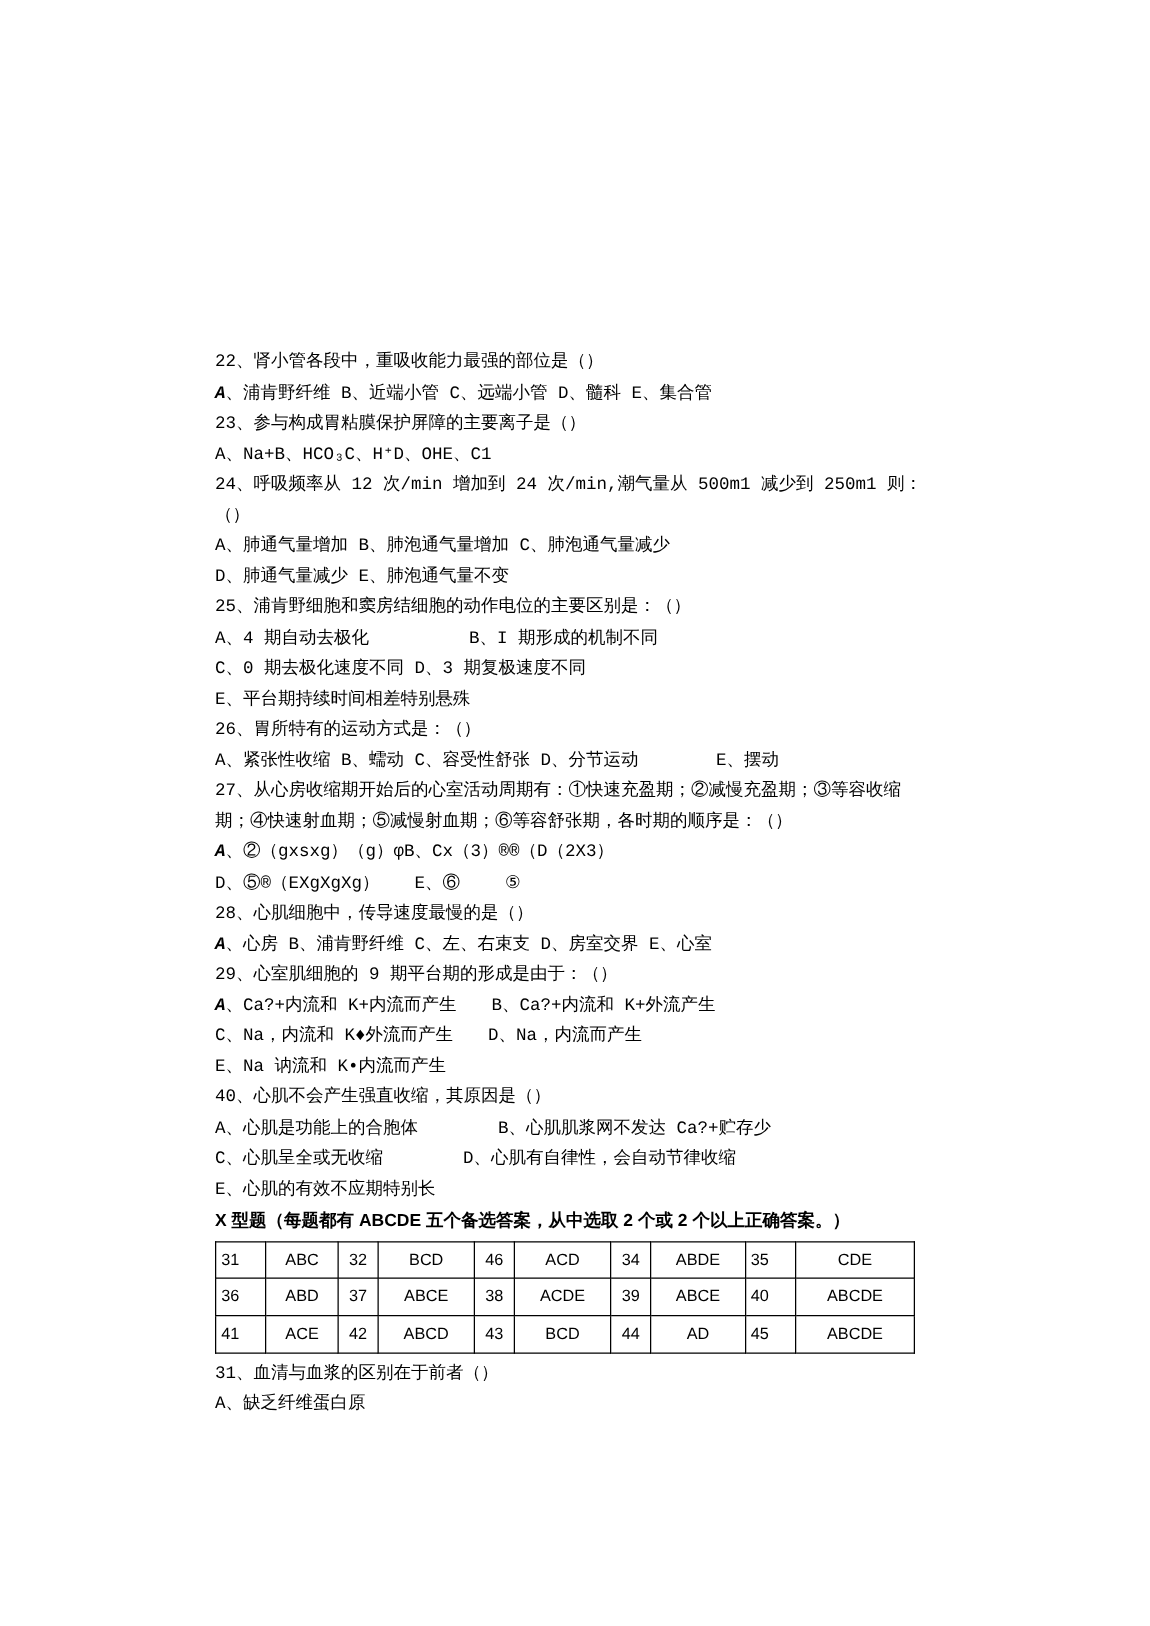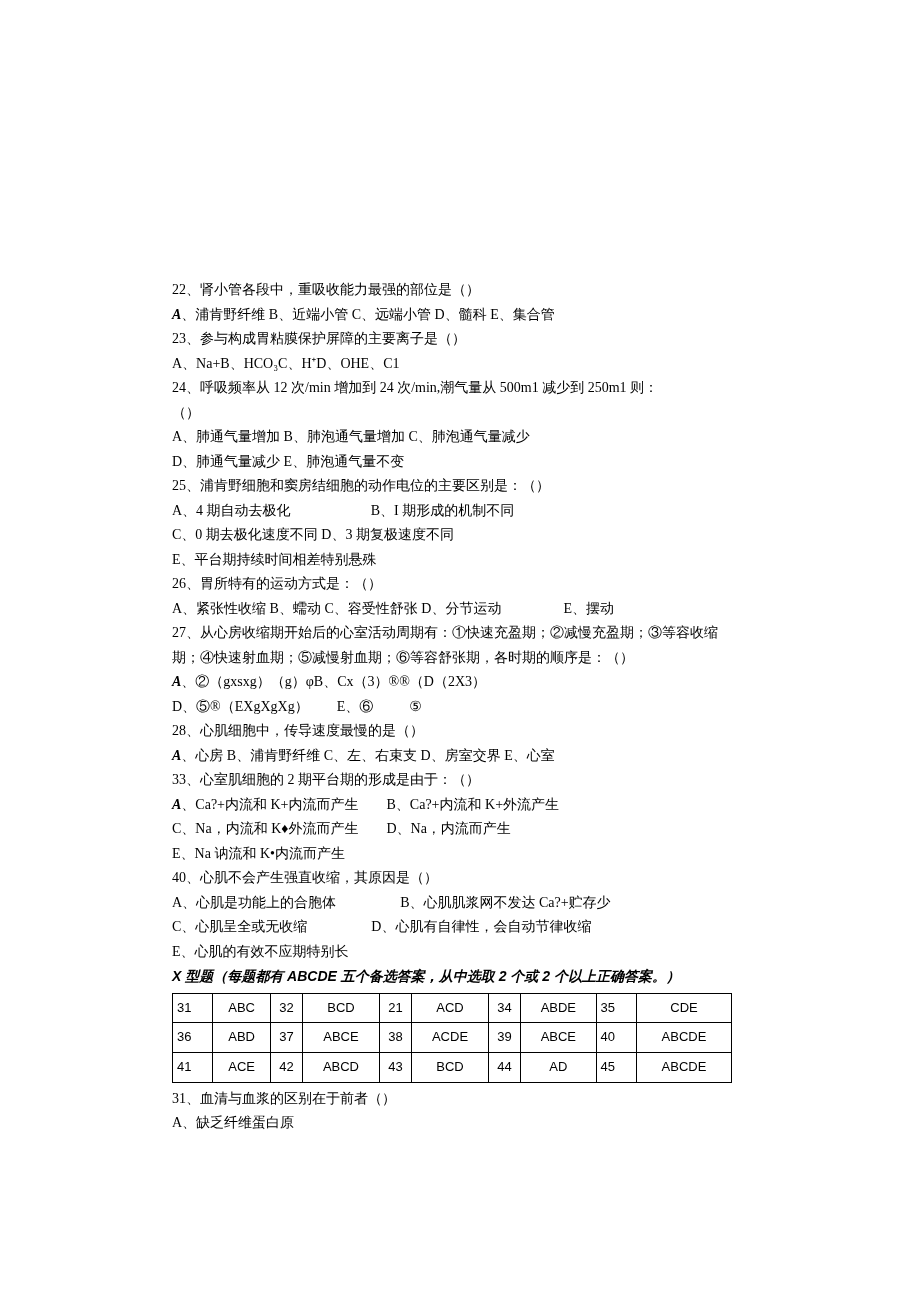--- a/index.html
+++ b/index.html
@@ -15,20 +15,21 @@
     position: relative;
   }
   .page {
     position: absolute;
     left: 172px;
     top: 278px;
     width: 580px;
   }
   .line {
     white-space: normal;
+    font-family: Liberation Mono, monospace;
   }
   .bi { font-style: italic; font-weight: bold; }
   .gap-s { display:inline-block; width: 62px; }
   .gap-m { display:inline-block; width: 80px; }
   .gap-l { display:inline-block; width: 64px; }
   .gap-xs { display:inline-block; width: 36px; }
   .gap-t { display:inline-block; width: 28px; }
   table {
     border-collapse: collapse;
     width: 560px;
@@ -41,21 +42,20 @@
     border: 1px solid #000;
     padding: 3px 0;
     text-align: center;
     height: 20px;
     vertical-align: middle;
   }
   td.left { text-align: left; padding-left: 4px; }
   .heading {
     font-family: Arial, "SimHei", sans-serif;
     font-weight: bold;
-    font-style: italic;
   }
 </style>
 </head>
 <body>
 
 <div class="page">
 
   <div class="line">22、肾小管各段中，重吸收能力最强的部位是（）</div>
   <div class="line"><span class="bi">A</span><span>、浦肯野纤维 B、近端小管 C、远端小管 D、髓科 E、集合管</span></div>
 
@@ -76,40 +76,40 @@
   <div class="line"><span>A、紧张性收缩 B、蠕动 C、容受性舒张 D、分节运动</span><span class="gap-s"></span><span>E、摆动</span></div>
 
   <div class="line">27、从心房收缩期开始后的心室活动周期有：①快速充盈期；②减慢充盈期；③等容收缩</div>
   <div class="line">期；④快速射血期；⑤减慢射血期；⑥等容舒张期，各时期的顺序是：（）</div>
   <div class="line"><span class="bi">A</span><span>、②（gxsxg）（g）φB、Cx（3）®®（D（2X3）</span></div>
   <div class="line"><span>D、⑤®（EXgXgXg）</span><span class="gap-t"></span><span>E、⑥</span><span class="gap-xs"></span><span>⑤</span></div>
 
   <div class="line">28、心肌细胞中，传导速度最慢的是（）</div>
   <div class="line"><span class="bi">A</span><span>、心房 B、浦肯野纤维 C、左、右束支 D、房室交界 E、心室</span></div>
 
-  <div class="line">33、心室肌细胞的 2 期平台期的形成是由于：（）</div>
+  <div class="line">29、心室肌细胞的 9 期平台期的形成是由于：（）</div>
   <div class="line"><span class="bi">A</span><span>、Ca?+内流和 K+内流而产生</span><span class="gap-t"></span><span>B、Ca?+内流和 K+外流产生</span></div>
   <div class="line"><span>C、Na，内流和 K♦外流而产生</span><span class="gap-t"></span><span>D、Na，内流而产生</span></div>
   <div class="line">E、Na 讷流和 K•内流而产生</div>
 
   <div class="line">40、心肌不会产生强直收缩，其原因是（）</div>
   <div class="line"><span>A、心肌是功能上的合胞体</span><span class="gap-l"></span><span>B、心肌肌浆网不发达 Ca?+贮存少</span></div>
   <div class="line"><span>C、心肌呈全或无收缩</span><span class="gap-l"></span><span>D、心肌有自律性，会自动节律收缩</span></div>
   <div class="line">E、心肌的有效不应期特别长</div>
 
   <div class="line heading">X 型题（每题都有 ABCDE 五个备选答案，从中选取 2 个或 2 个以上正确答案。）</div>
 
   <table>
     <tbody>
         <tr>
       <td class="left">31</td>
       <td>ABC</td>
       <td>32</td>
       <td>BCD</td>
-      <td>21</td>
+      <td>46</td>
       <td>ACD</td>
       <td>34</td>
       <td>ABDE</td>
       <td class="left">35</td>
       <td>CDE</td>
     </tr>
     <tr>
       <td class="left">36</td>
       <td>ABD</td>
       <td>37</td>

